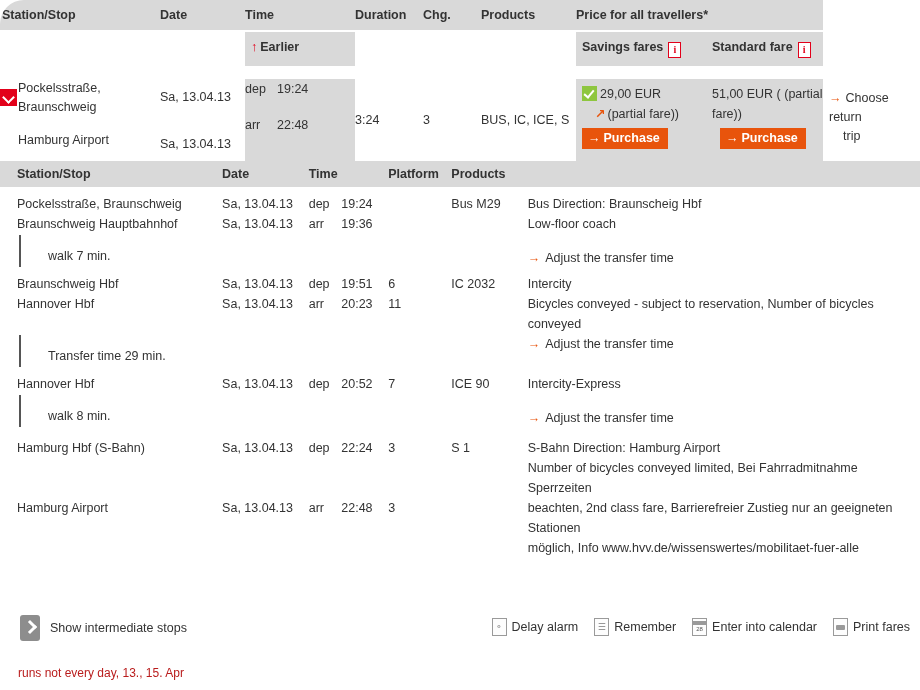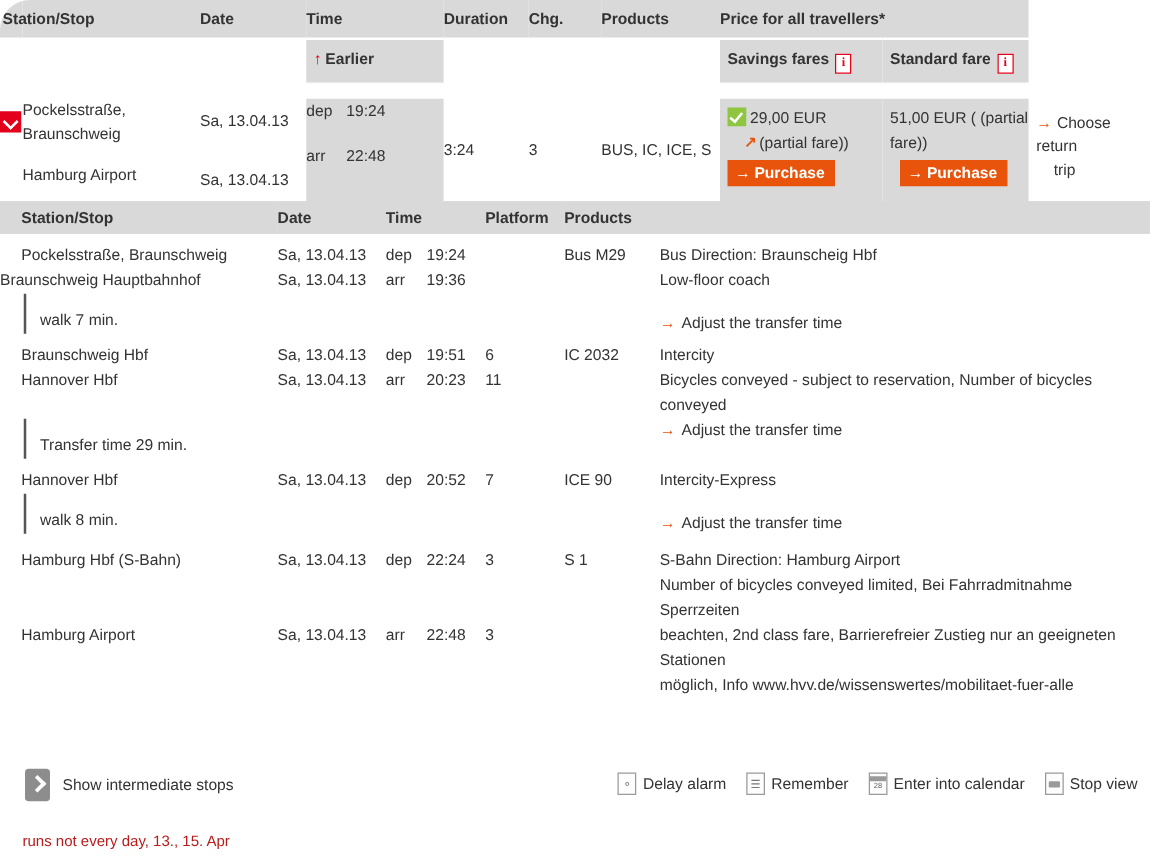--- a/index.html
+++ b/index.html
@@ -105,21 +105,21 @@
   .c-info{width:385px;padding-right:10px !important;}
 
   .leg-line{height:20px;line-height:20px;}
   .leg-line2{height:20px;line-height:20px;}
 
   .brk-cell{padding:0 !important;}
   .brk{position:relative;padding:6px 0 6px 0;height:28px;}
   .brk-bar{
     position:absolute;left:19px;top:1px;width:2px;height:32px;background:#555555;
   }
-  .brk-txt{padding-left:32px;line-height:32px;color:#333;}
+  .brk-txt{padding-left:48px;line-height:32px;color:#333;}
 
   .adj-link{color:#333;cursor:pointer;white-space:nowrap;line-height:20px;}
   .adj-arrow{color:#e8540c;font-weight:bold;margin-right:5px;}
 
   
   .footer{position:absolute;left:0;top:612px;width:920px;height:78px;background:#fff;}
   .foot-row{position:relative;height:34px;}
 
   .show-stops{position:absolute;left:20px;top:3px;display:flex;align-items:center;cursor:pointer;}
   .chev-box{
@@ -291,21 +291,21 @@
       <tr>
         <td class="leg-line" style="padding-left:17px;padding-top:7px">Pockelsstraße, Braunschweig</td>
         <td class="leg-line" style="padding-top:7px">Sa, 13.04.13</td>
         <td class="leg-line" style="padding-top:7px">dep</td>
         <td class="leg-line" style="padding-top:7px">19:24</td>
         <td class="leg-line" style="padding-top:7px"></td>
         <td class="leg-line" style="padding-top:7px">Bus M29</td>
         <td class="leg-line" style="padding-top:7px">Bus Direction: Braunscheig Hbf</td>
       </tr>
       <tr>
-        <td class="leg-line2" style="">Braunschweig Hauptbahnhof</td>
+        <td class="leg-line2" style="padding-left:17px">Braunschweig Hauptbahnhof</td>
         <td class="leg-line2">Sa, 13.04.13</td>
         <td class="leg-line2">arr</td>
         <td class="leg-line2">19:36</td>
         <td class="leg-line2"></td>
         <td class="leg-line2"></td>
         <td class="leg-line2">Low-floor coach</td>
       </tr>
 
       <tr>
         <td colspan="6" class="brk-cell">
@@ -422,21 +422,21 @@
           <span class="gl gl-cal">
             <span class="cb"></span>
               <span class="cn">28</span>
           </span>
           <span>Enter into calendar</span>
         </div>
         <div class="fa">
           <span class="gl gl-print">
               <span class="pbody"></span>
             </span>
-          <span>Stop view</span>
+          <span>Print fares</span>
         </div>
       </div>
     </div>
   </div>
 
   <div class="note">runs not every day, 13., 15. Apr</div>
 
 </div>
 
 </body></html>

